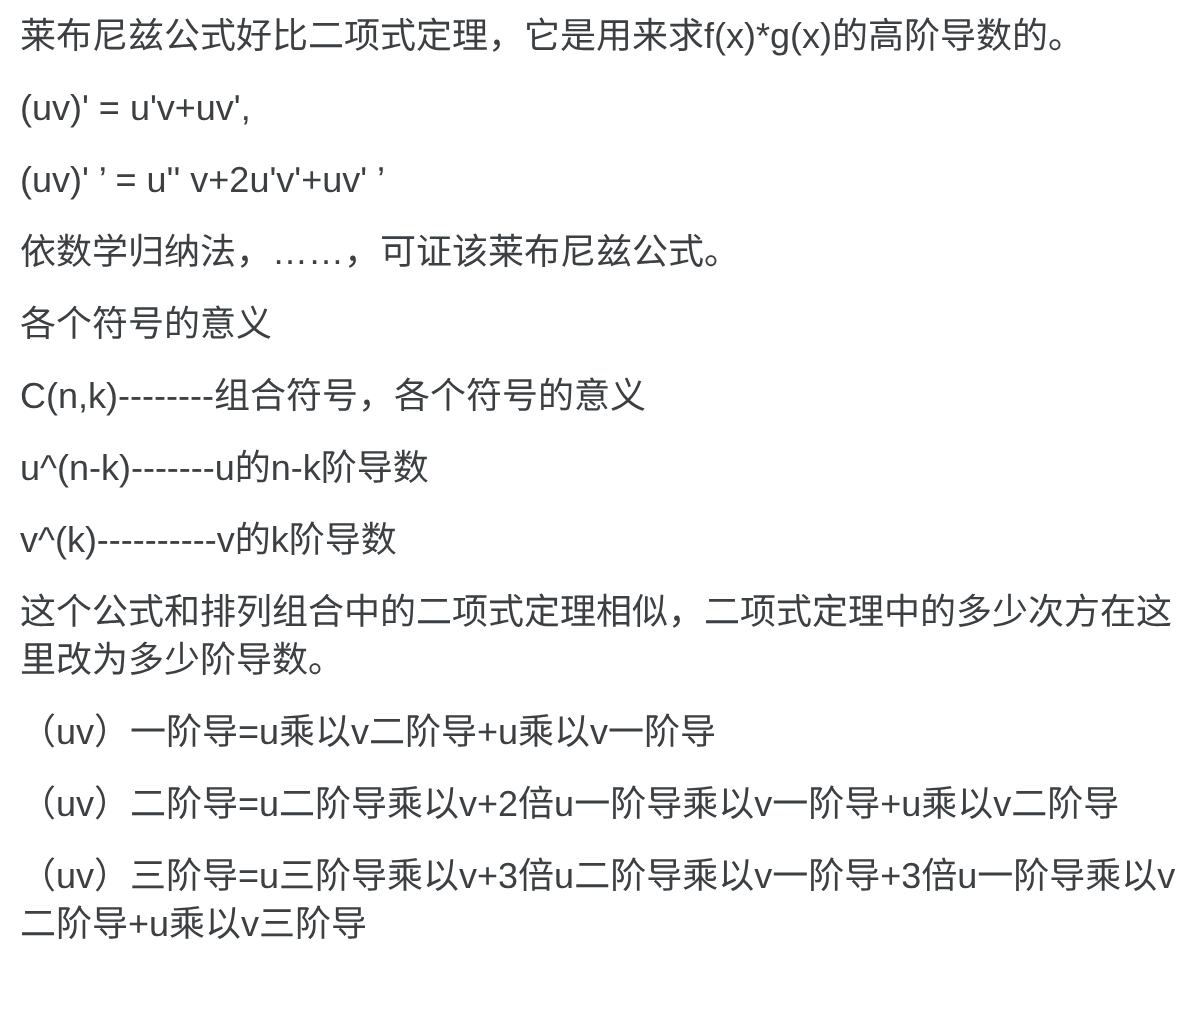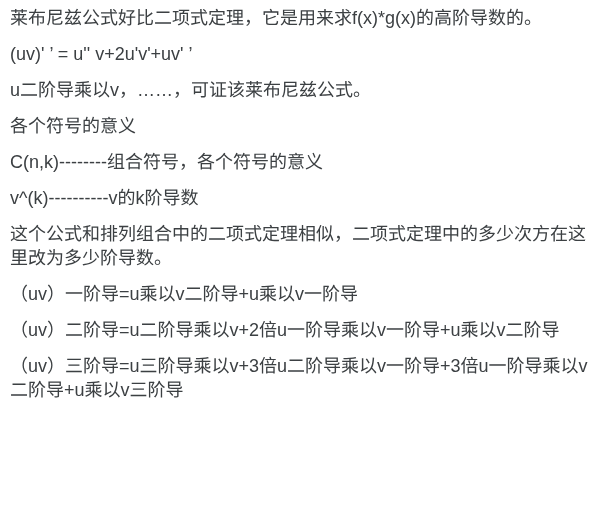--- a/index.html
+++ b/index.html
@@ -26,22 +26,24 @@
   main.doc p {
     margin: 0 0 12px 0;
     padding: 0;
   }
 </style>
 </head>
 <body>
 
 <main class="doc">
   <p>莱布尼兹公式好比二项式定理，它是用来求f(x)*g(x)的高阶导数的。</p>
+  <p>(uv)' = u'v+uv',</p>
   <p>(uv)' ’ = u'' v+2u'v'+uv' ’</p>
-  <p>u二阶导乘以v，……，可证该莱布尼兹公式。</p>
+  <p>依数学归纳法，……，可证该莱布尼兹公式。</p>
   <p>各个符号的意义</p>
   <p>C(n,k)--------组合符号，各个符号的意义</p>
+  <p>u^(n-k)-------u的n-k阶导数</p>
   <p>v^(k)----------v的k阶导数</p>
   <p>这个公式和排列组合中的二项式定理相似，二项式定理中的多少次方在这里改为多少阶导数。</p>
   <p>（uv）一阶导=u乘以v二阶导+u乘以v一阶导</p>
   <p>（uv）二阶导=u二阶导乘以v+2倍u一阶导乘以v一阶导+u乘以v二阶导</p>
   <p>（uv）三阶导=u三阶导乘以v+3倍u二阶导乘以v一阶导+3倍u一阶导乘以v二阶导+u乘以v三阶导</p>
 </main>
 
 </body></html>

